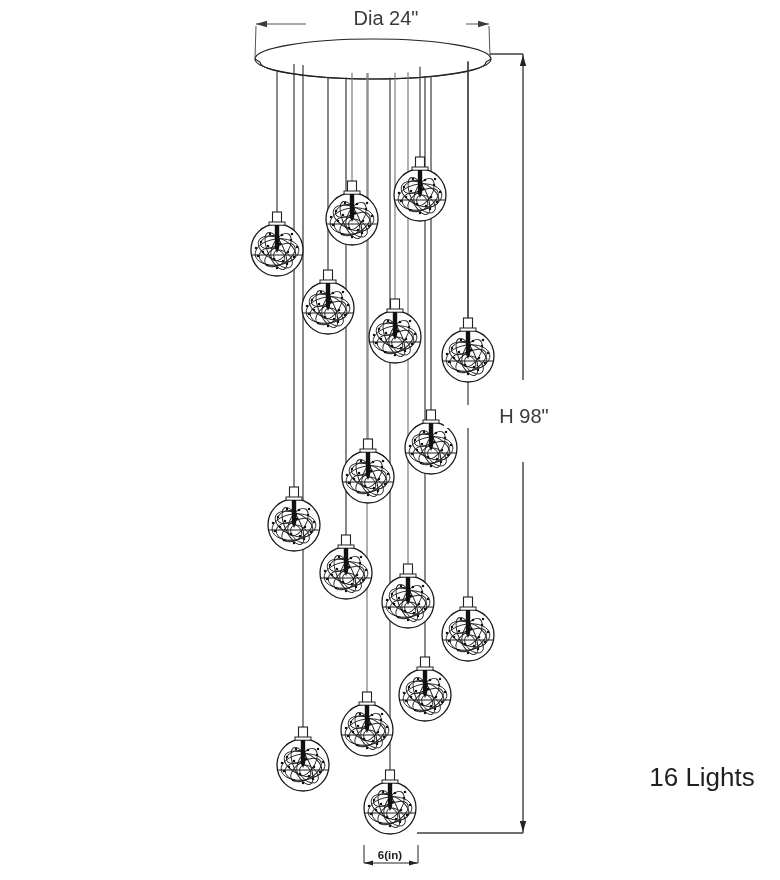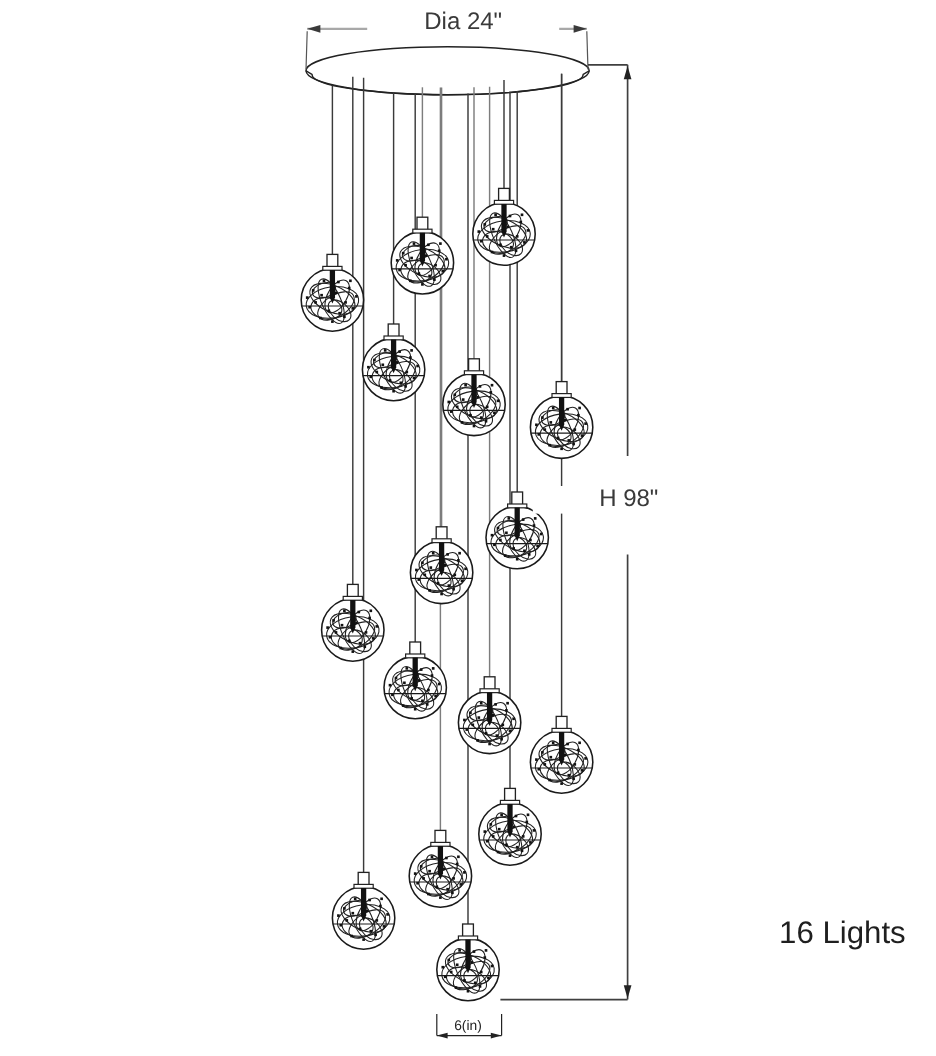--- a/index.html
+++ b/index.html
@@ -14,21 +14,21 @@
   .canvas svg{position:absolute;left:0;top:0;}
   .lbl{
     position:absolute;
     text-align:center;
     color:#3a3a3a;
     white-space:nowrap;
     background:#fff;
   }
   .lbl-dia{left:306px;top:7px;width:160px;font-size:20px;}
   .lbl-h{left:444px;top:405px;width:160px;font-size:20px;}
-  .lbl-six{left:330px;top:849px;width:120px;font-size:11.5px;color:#222;background:transparent;}
+  .lbl-six{left:330px;top:849px;width:120px;font-size:11.5px;color:#222;background:transparent;font-weight:bold;}
   .lbl-lights{left:622px;top:762px;width:160px;font-size:26px;color:#1f1f1f;}
 </style>
 </head>
 <body>
 
 <div class="canvas">
   <svg id="drawing" width="780" height="880" viewBox="0 0 780 880">
       <defs>
         <clipPath id="gc">
           <circle r="25.3"></circle>

